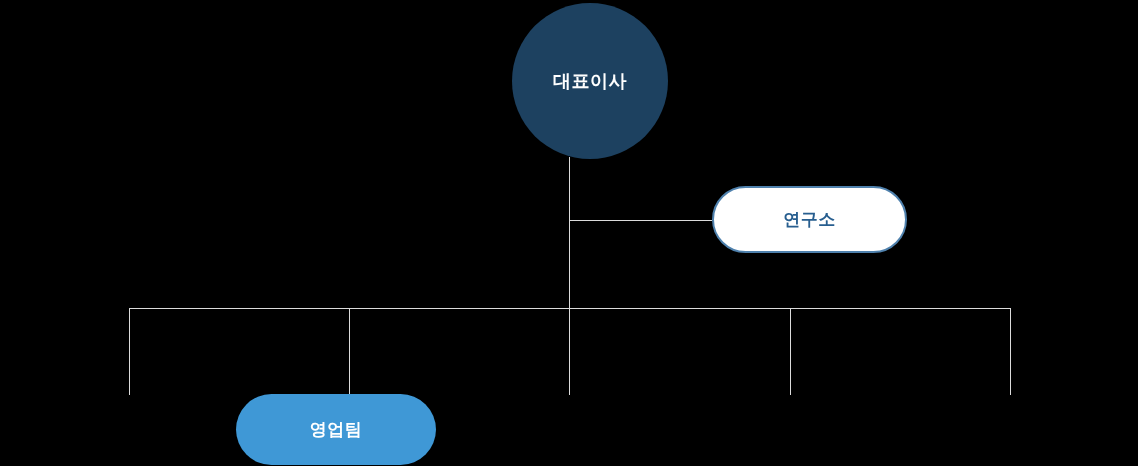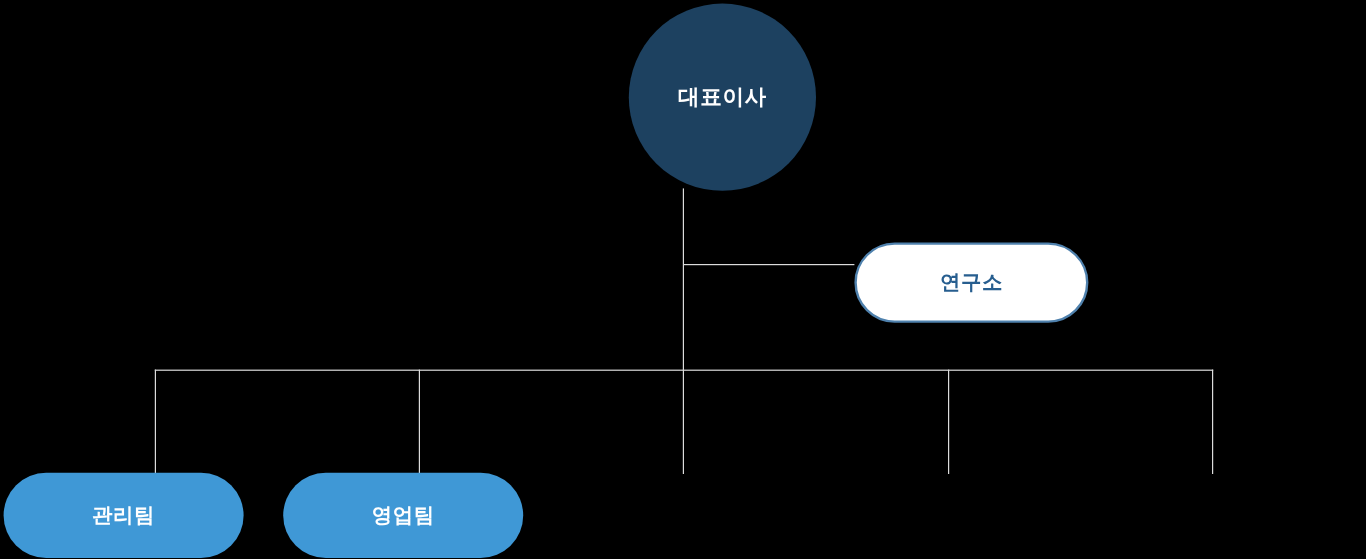--- a/index.html
+++ b/index.html
@@ -17,21 +17,21 @@
   .stage {
     position: relative;
     width: 1138px;
     height: 466px;
     background: var(--canvas-bg);
     overflow: hidden;
     font-family: "Liberation Sans", "DejaVu Sans", sans-serif;
   }
   .node-circle {
     position: absolute;
-    left: 524px;
+    left: 512px;
     top: 3px;
     width: 156px;
     height: 156px;
     border-radius: 50%;
     background: var(--root-bg);
     color: var(--root-text);
     display: flex;
     align-items: center;
     justify-content: center;
     font-weight: bold;
@@ -52,21 +52,20 @@
     background: var(--research-bg);
     border: 2px solid var(--research-border);
     border-radius: 34px;
     color: var(--research-text);
     display: flex;
     align-items: center;
     justify-content: center;
     font-weight: bold;
     font-size: 17px;
     letter-spacing: 0.5px;
-    margin-top: 16px;
   }
   .team-pill {
     position: absolute;
     top: 394px;
     width: 200px;
     height: 71px;
     background: var(--team-bg);
     border-radius: 36px;
     color: var(--team-text);
     display: flex;
@@ -105,20 +104,17 @@
   <div class="line v-drop-5"></div>
 
   <div class="node-circle">
     <span>대표이사</span>
   </div>
 
   <div class="research-pill">
     <span>연구소</span>
   </div>
 
-  <div class="team-pill team-1">
-    <span>관리팀</span>
-  </div>
   <div class="team-pill team-2">
     <span>영업팀</span>
   </div>
 
 </div>
 
 </body></html>

